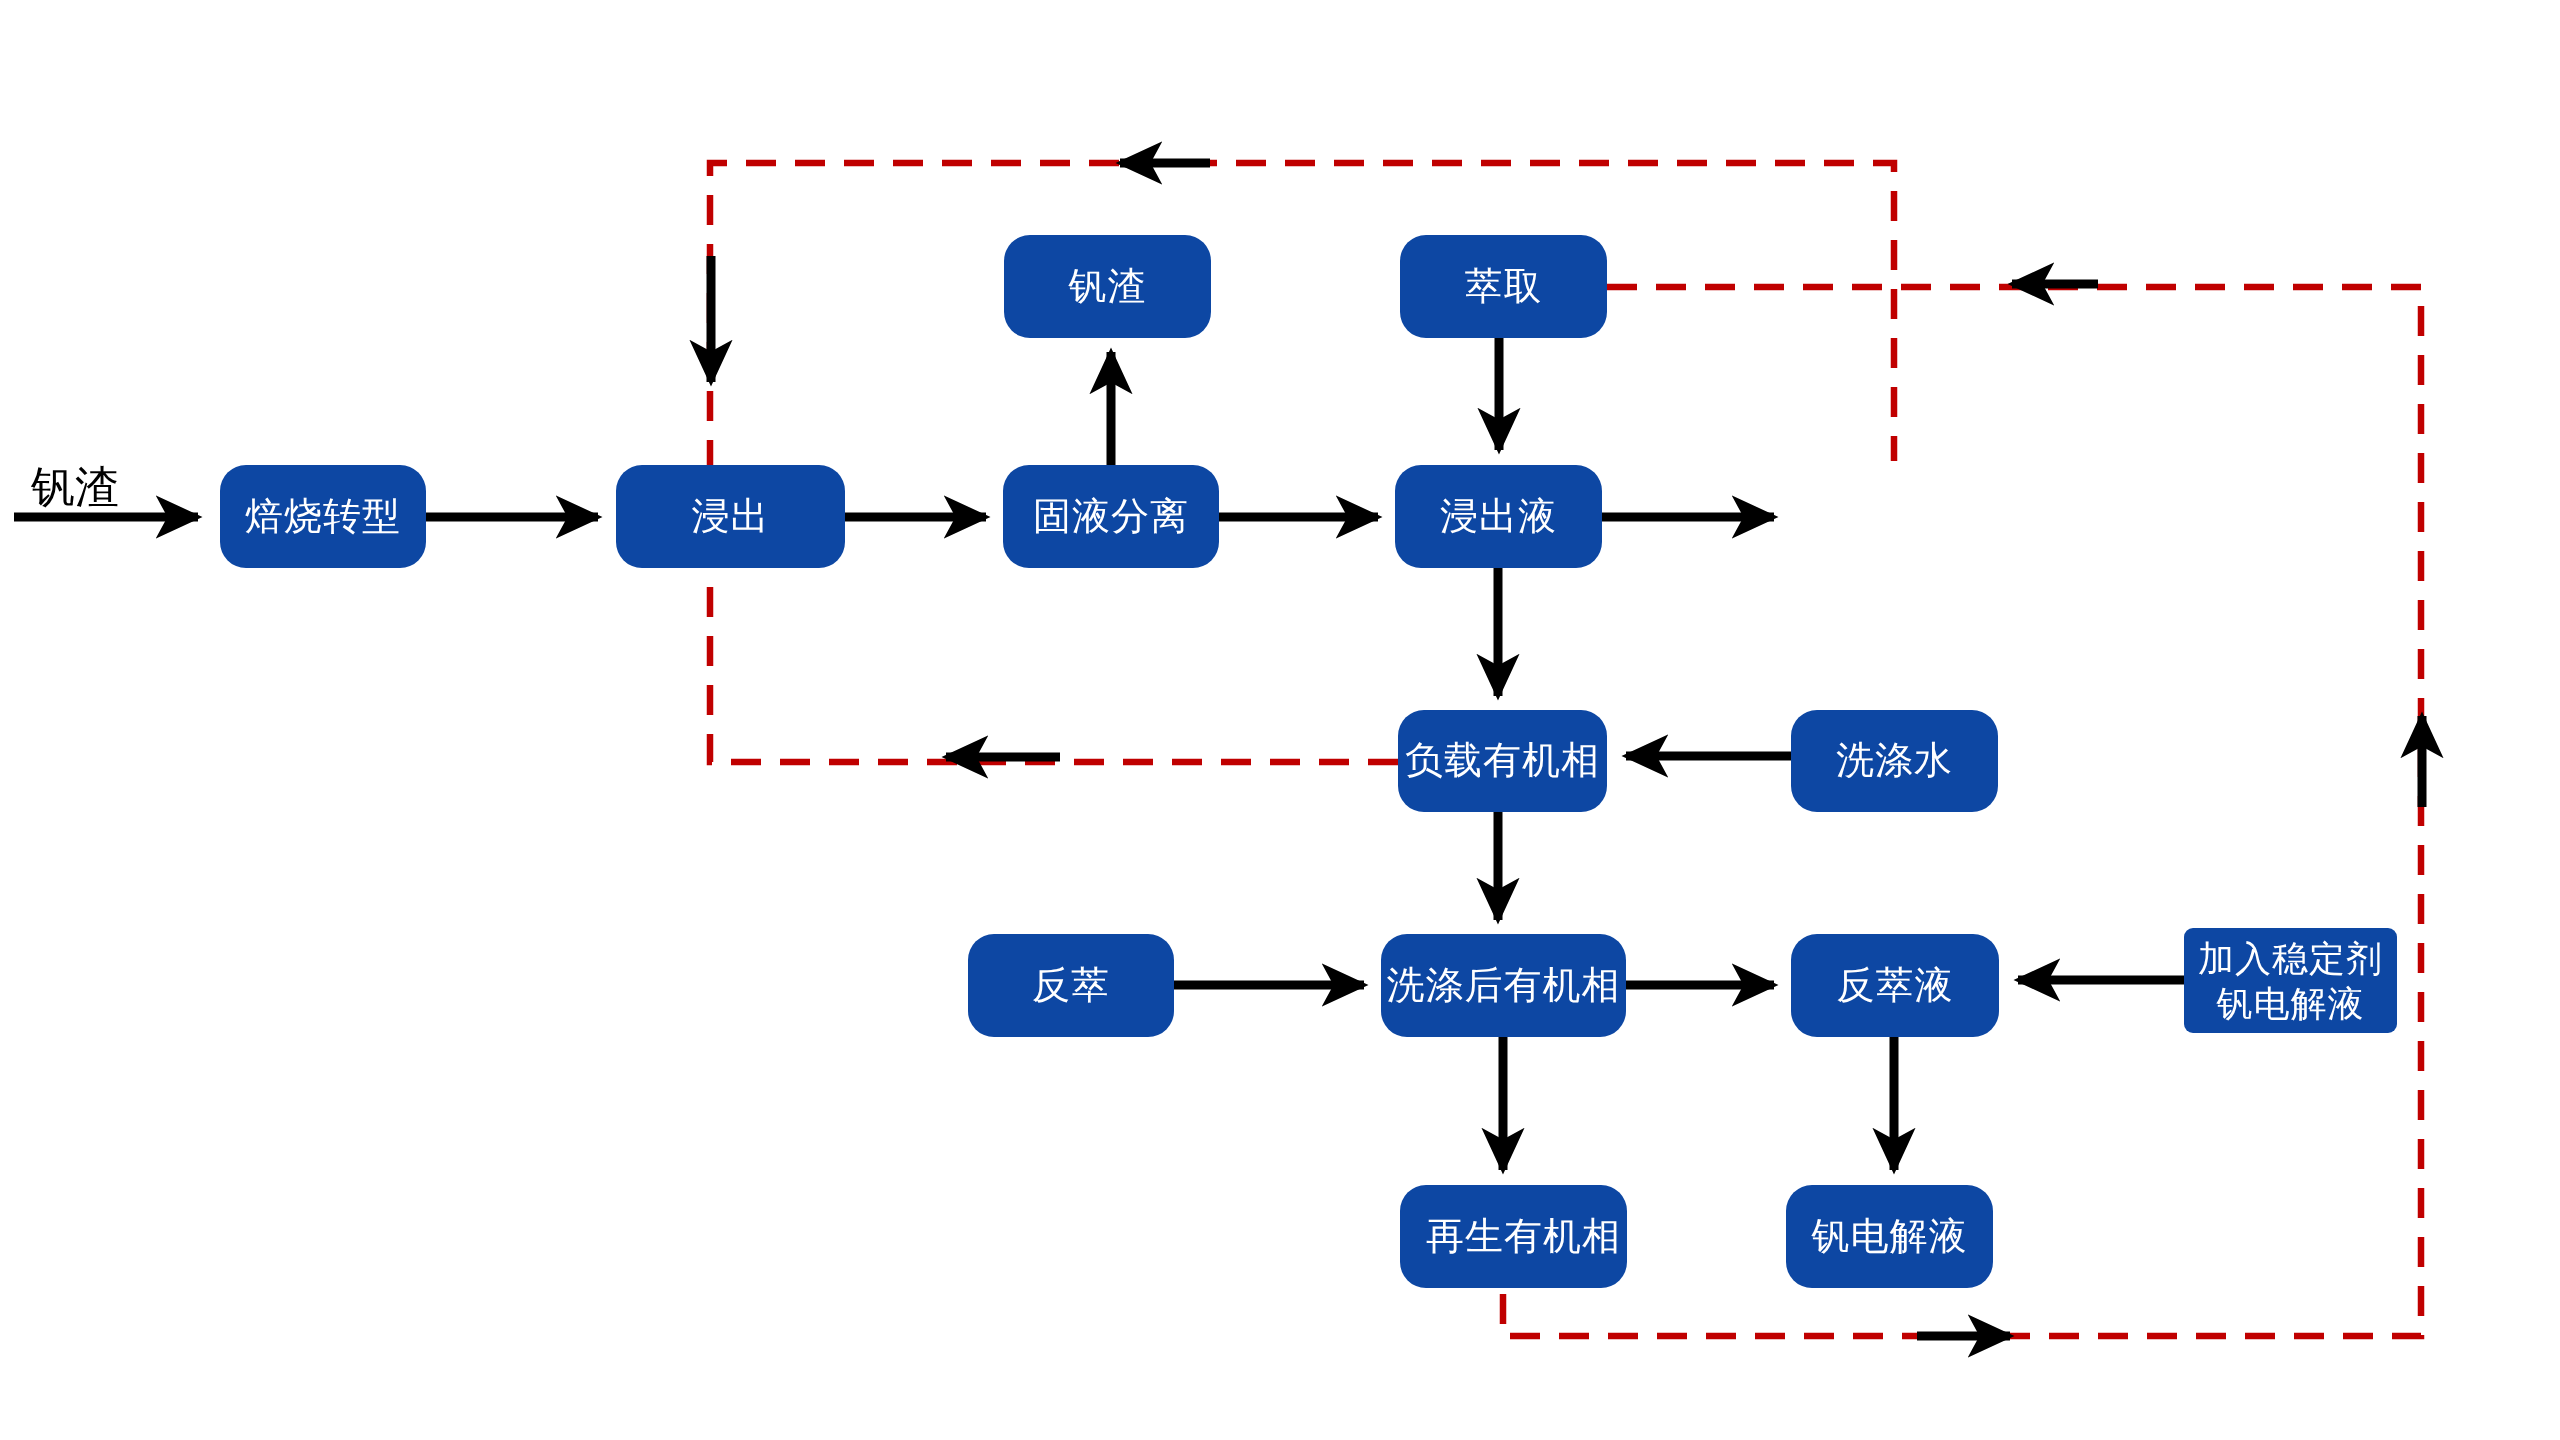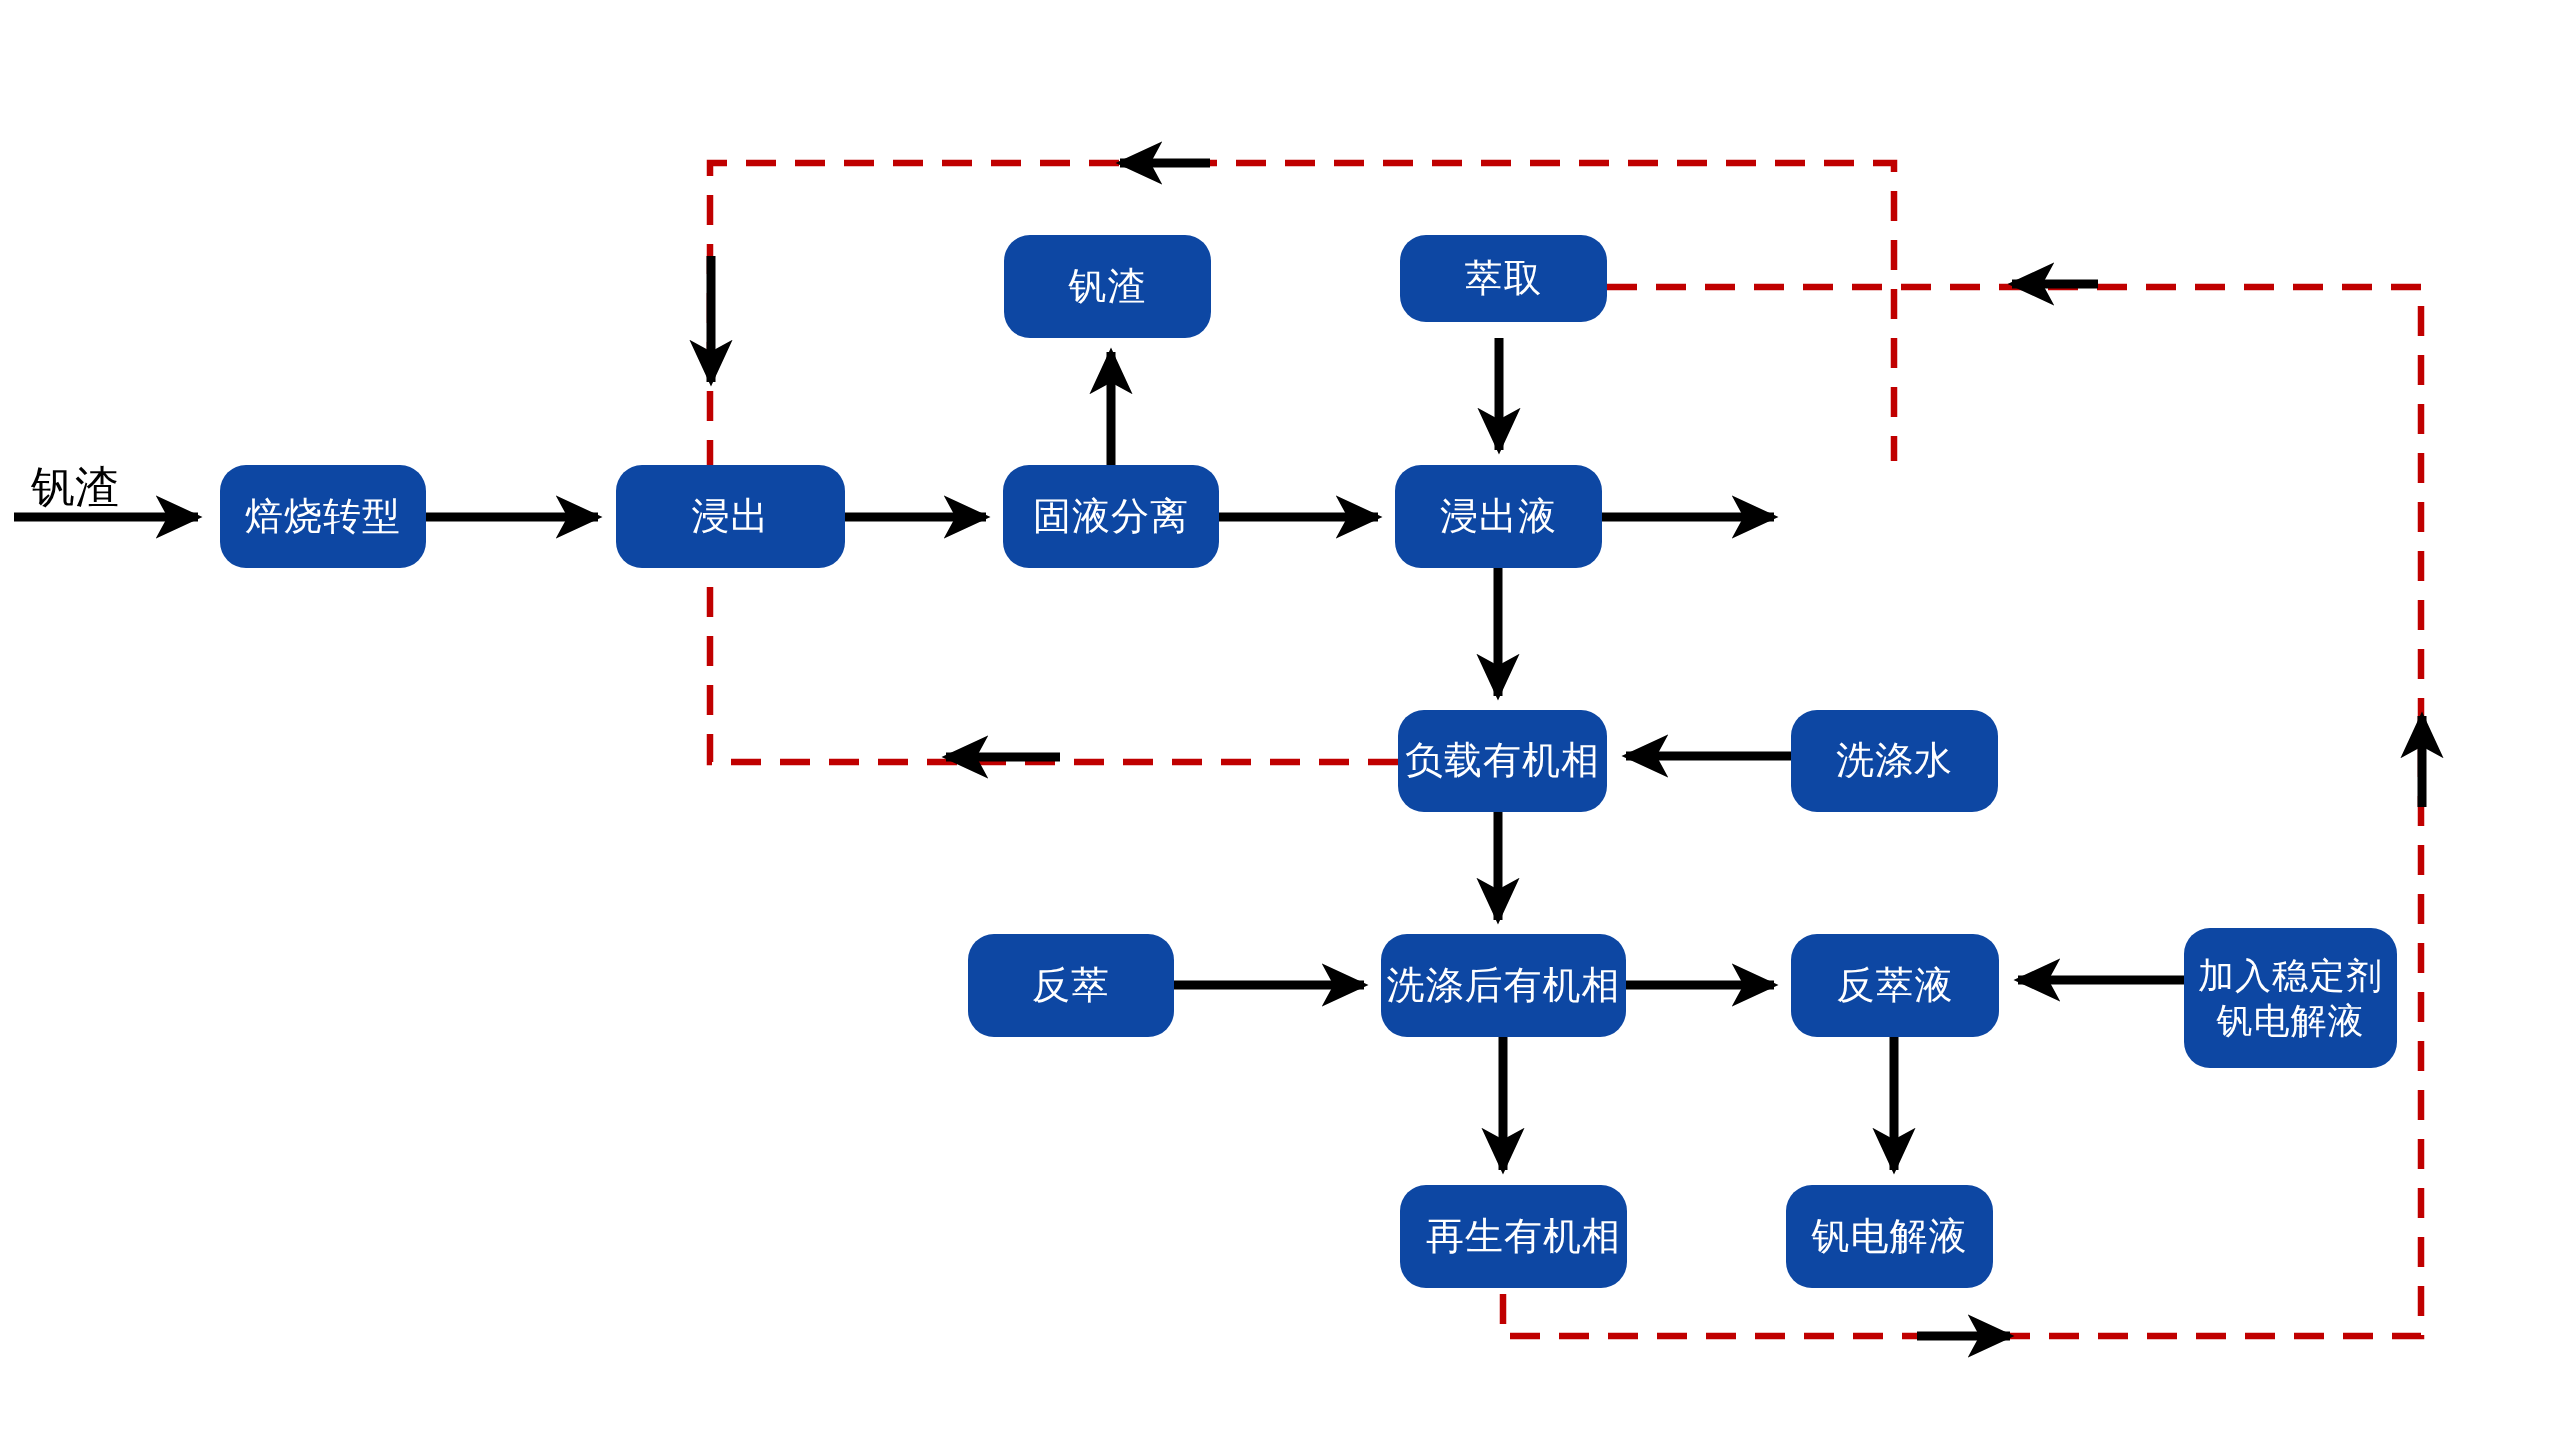--- a/index.html
+++ b/index.html
@@ -102,21 +102,21 @@
   </div>
 
   <div class="node" style="left:1003px; top:465px; width:216px; height:103px;">
     <span>固液分离</span>
   </div>
 
   <div class="node" style="left:1004px; top:235px; width:207px; height:103px;">
     <span>钒渣</span>
   </div>
 
-  <div class="node" style="left:1400px; top:235px; width:207px; height:87px;justify-content:center;">
+  <div class="node" style="left:1400px; top:235px; width:207px; height:103px;justify-content:center;">
     <span>萃取</span>
   </div>
 
   <div class="node" style="left:1395px; top:465px; width:207px; height:103px;">
     <span>浸出液</span>
   </div>
 
 
   <div class="node" style="left:1398px; top:710px; width:209px; height:102px;">
     <span>负载有机相</span>
@@ -131,21 +131,21 @@
   </div>
 
   <div class="node" style="left:1381px; top:934px; width:245px; height:103px;">
     <span>洗涤后有机相</span>
   </div>
 
   <div class="node" style="left:1791px; top:934px; width:208px; height:103px;">
     <span>反萃液</span>
   </div>
 
-  <div class="node two-line" style="left:2184px; top:928px; width:213px; height:140px;">
+  <div class="node two-line" style="left:2184px; top:928px; width:213px; height:105px;border-radius:9px;">
     <span>加入稳定剂</span>
     <span>钒电解液</span>
   </div>
 
   <div class="node" style="left:1400px; top:1185px; width:207px; height:103px;padding-left:20px;">
     <span>再生有机相</span>
   </div>
 
   <div class="node" style="left:1786px; top:1185px; width:207px; height:103px;">
     <span>钒电解液</span>

